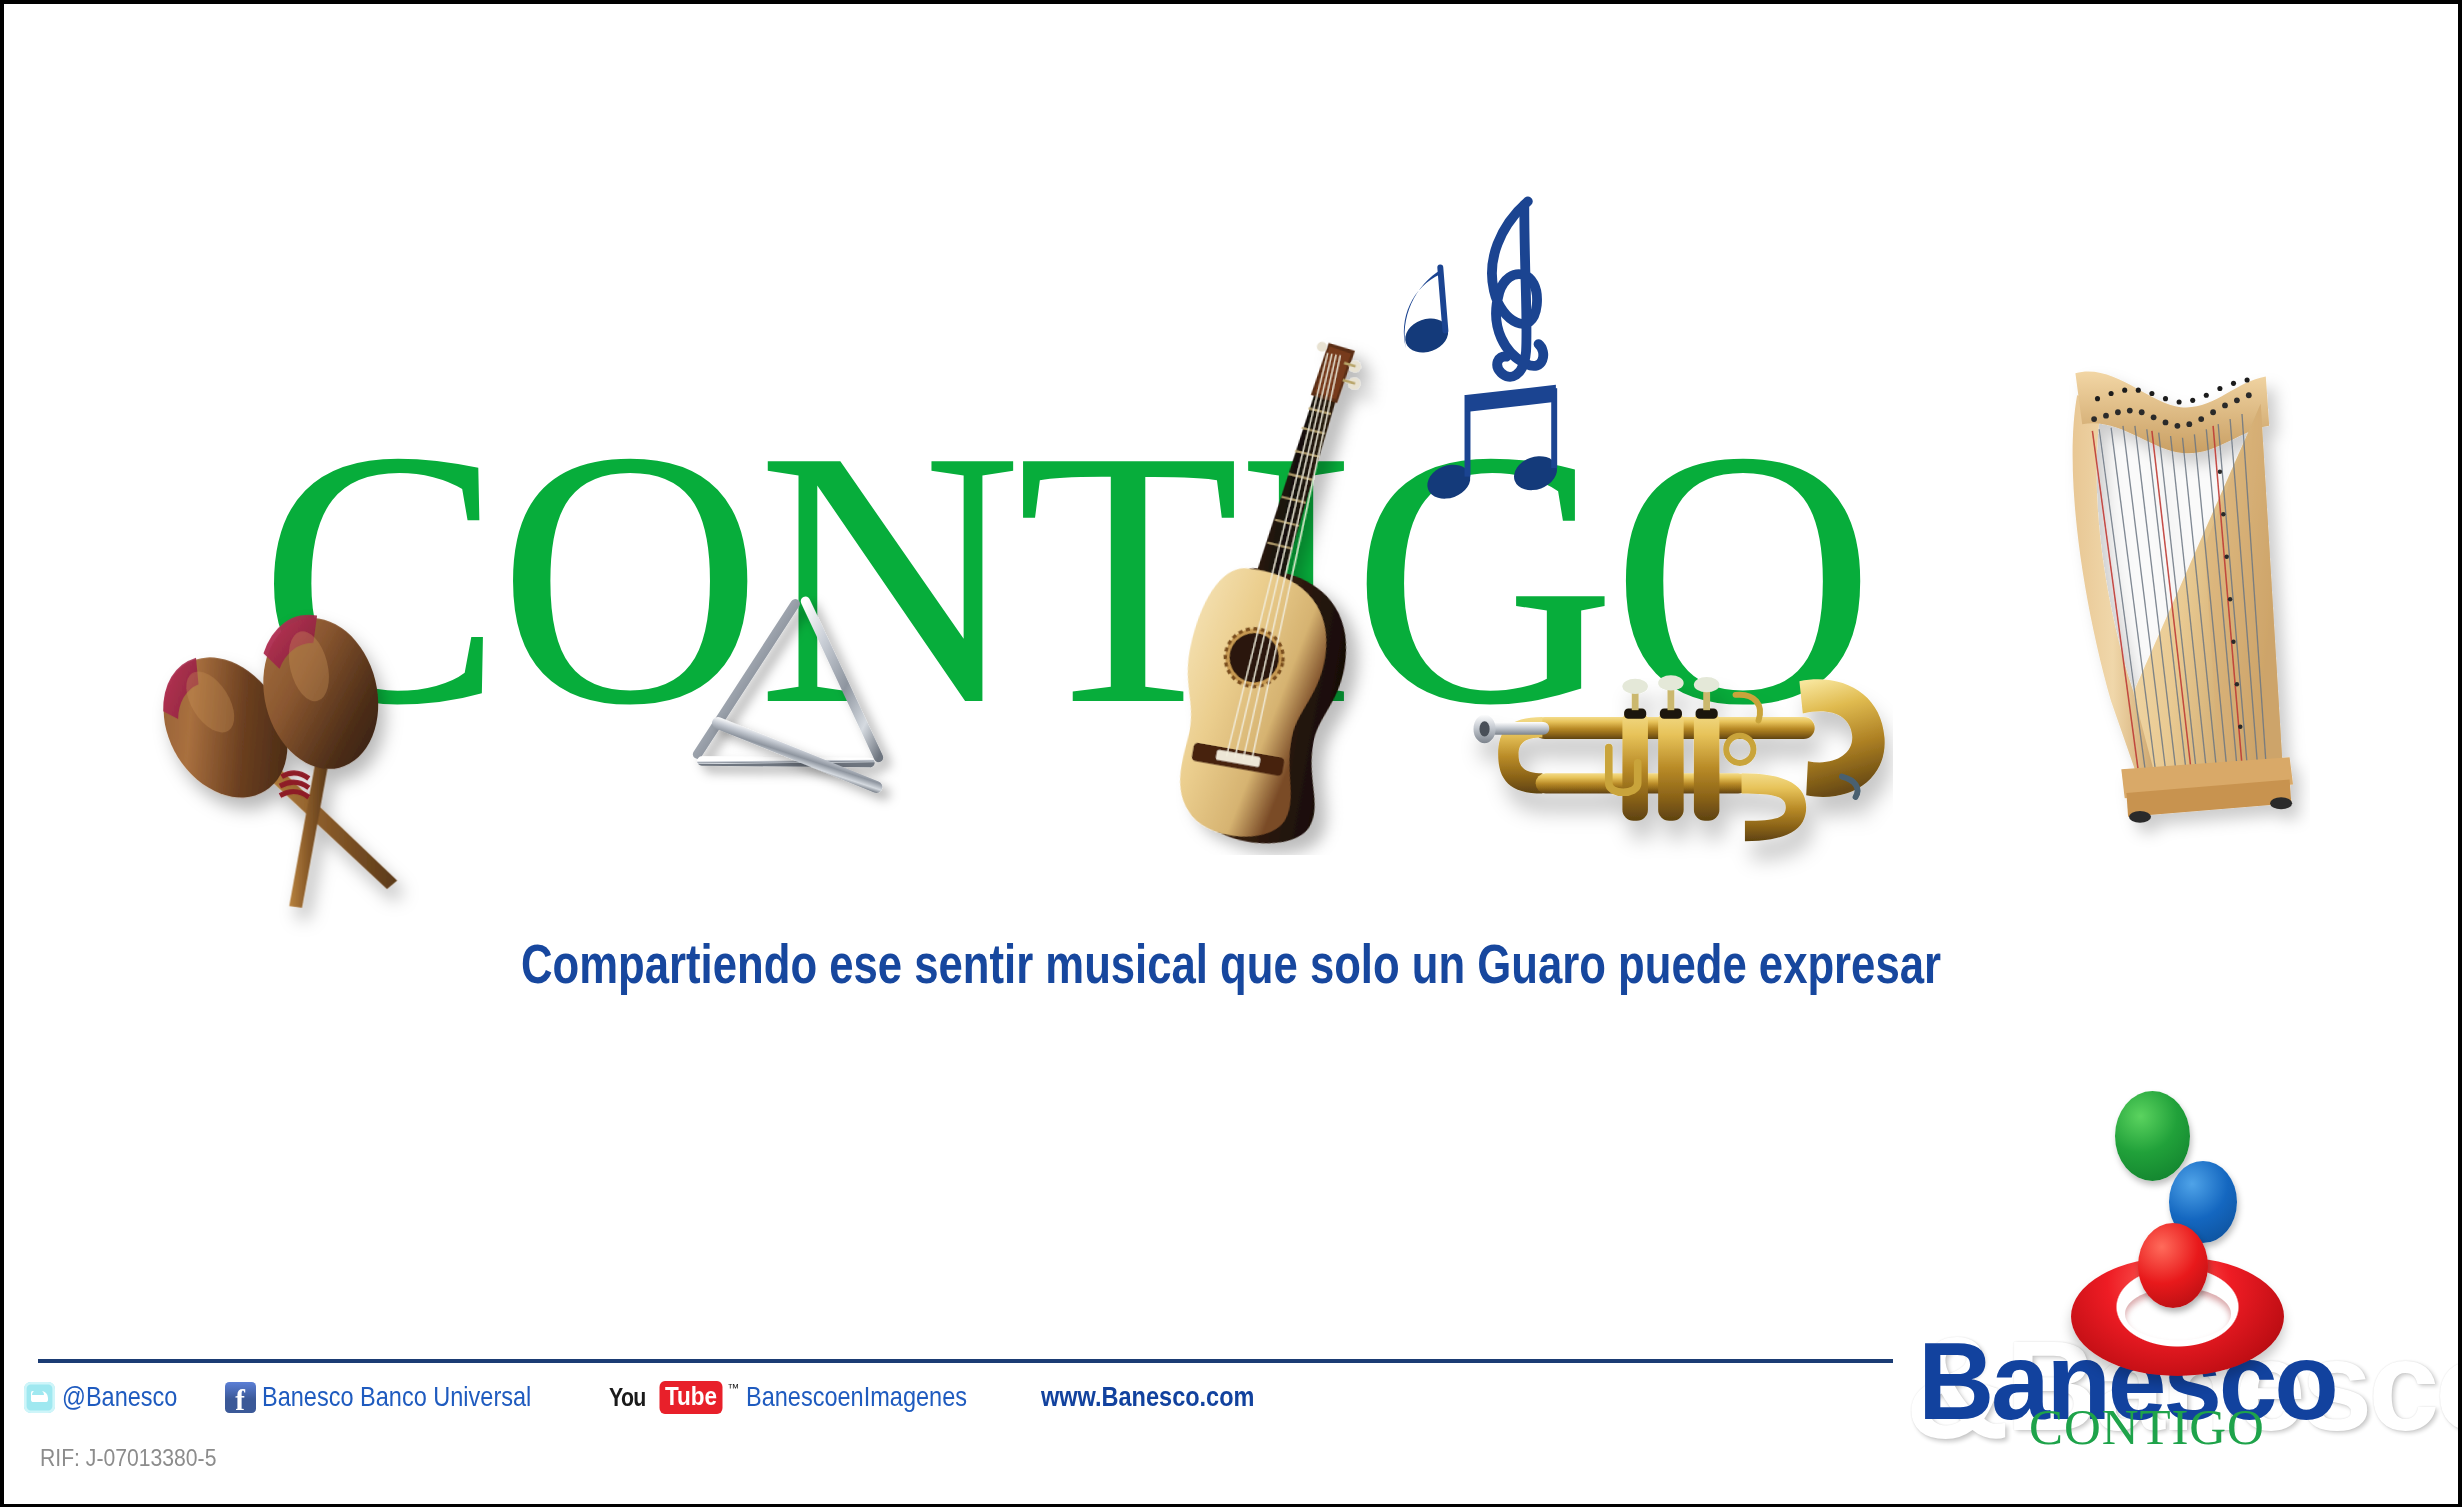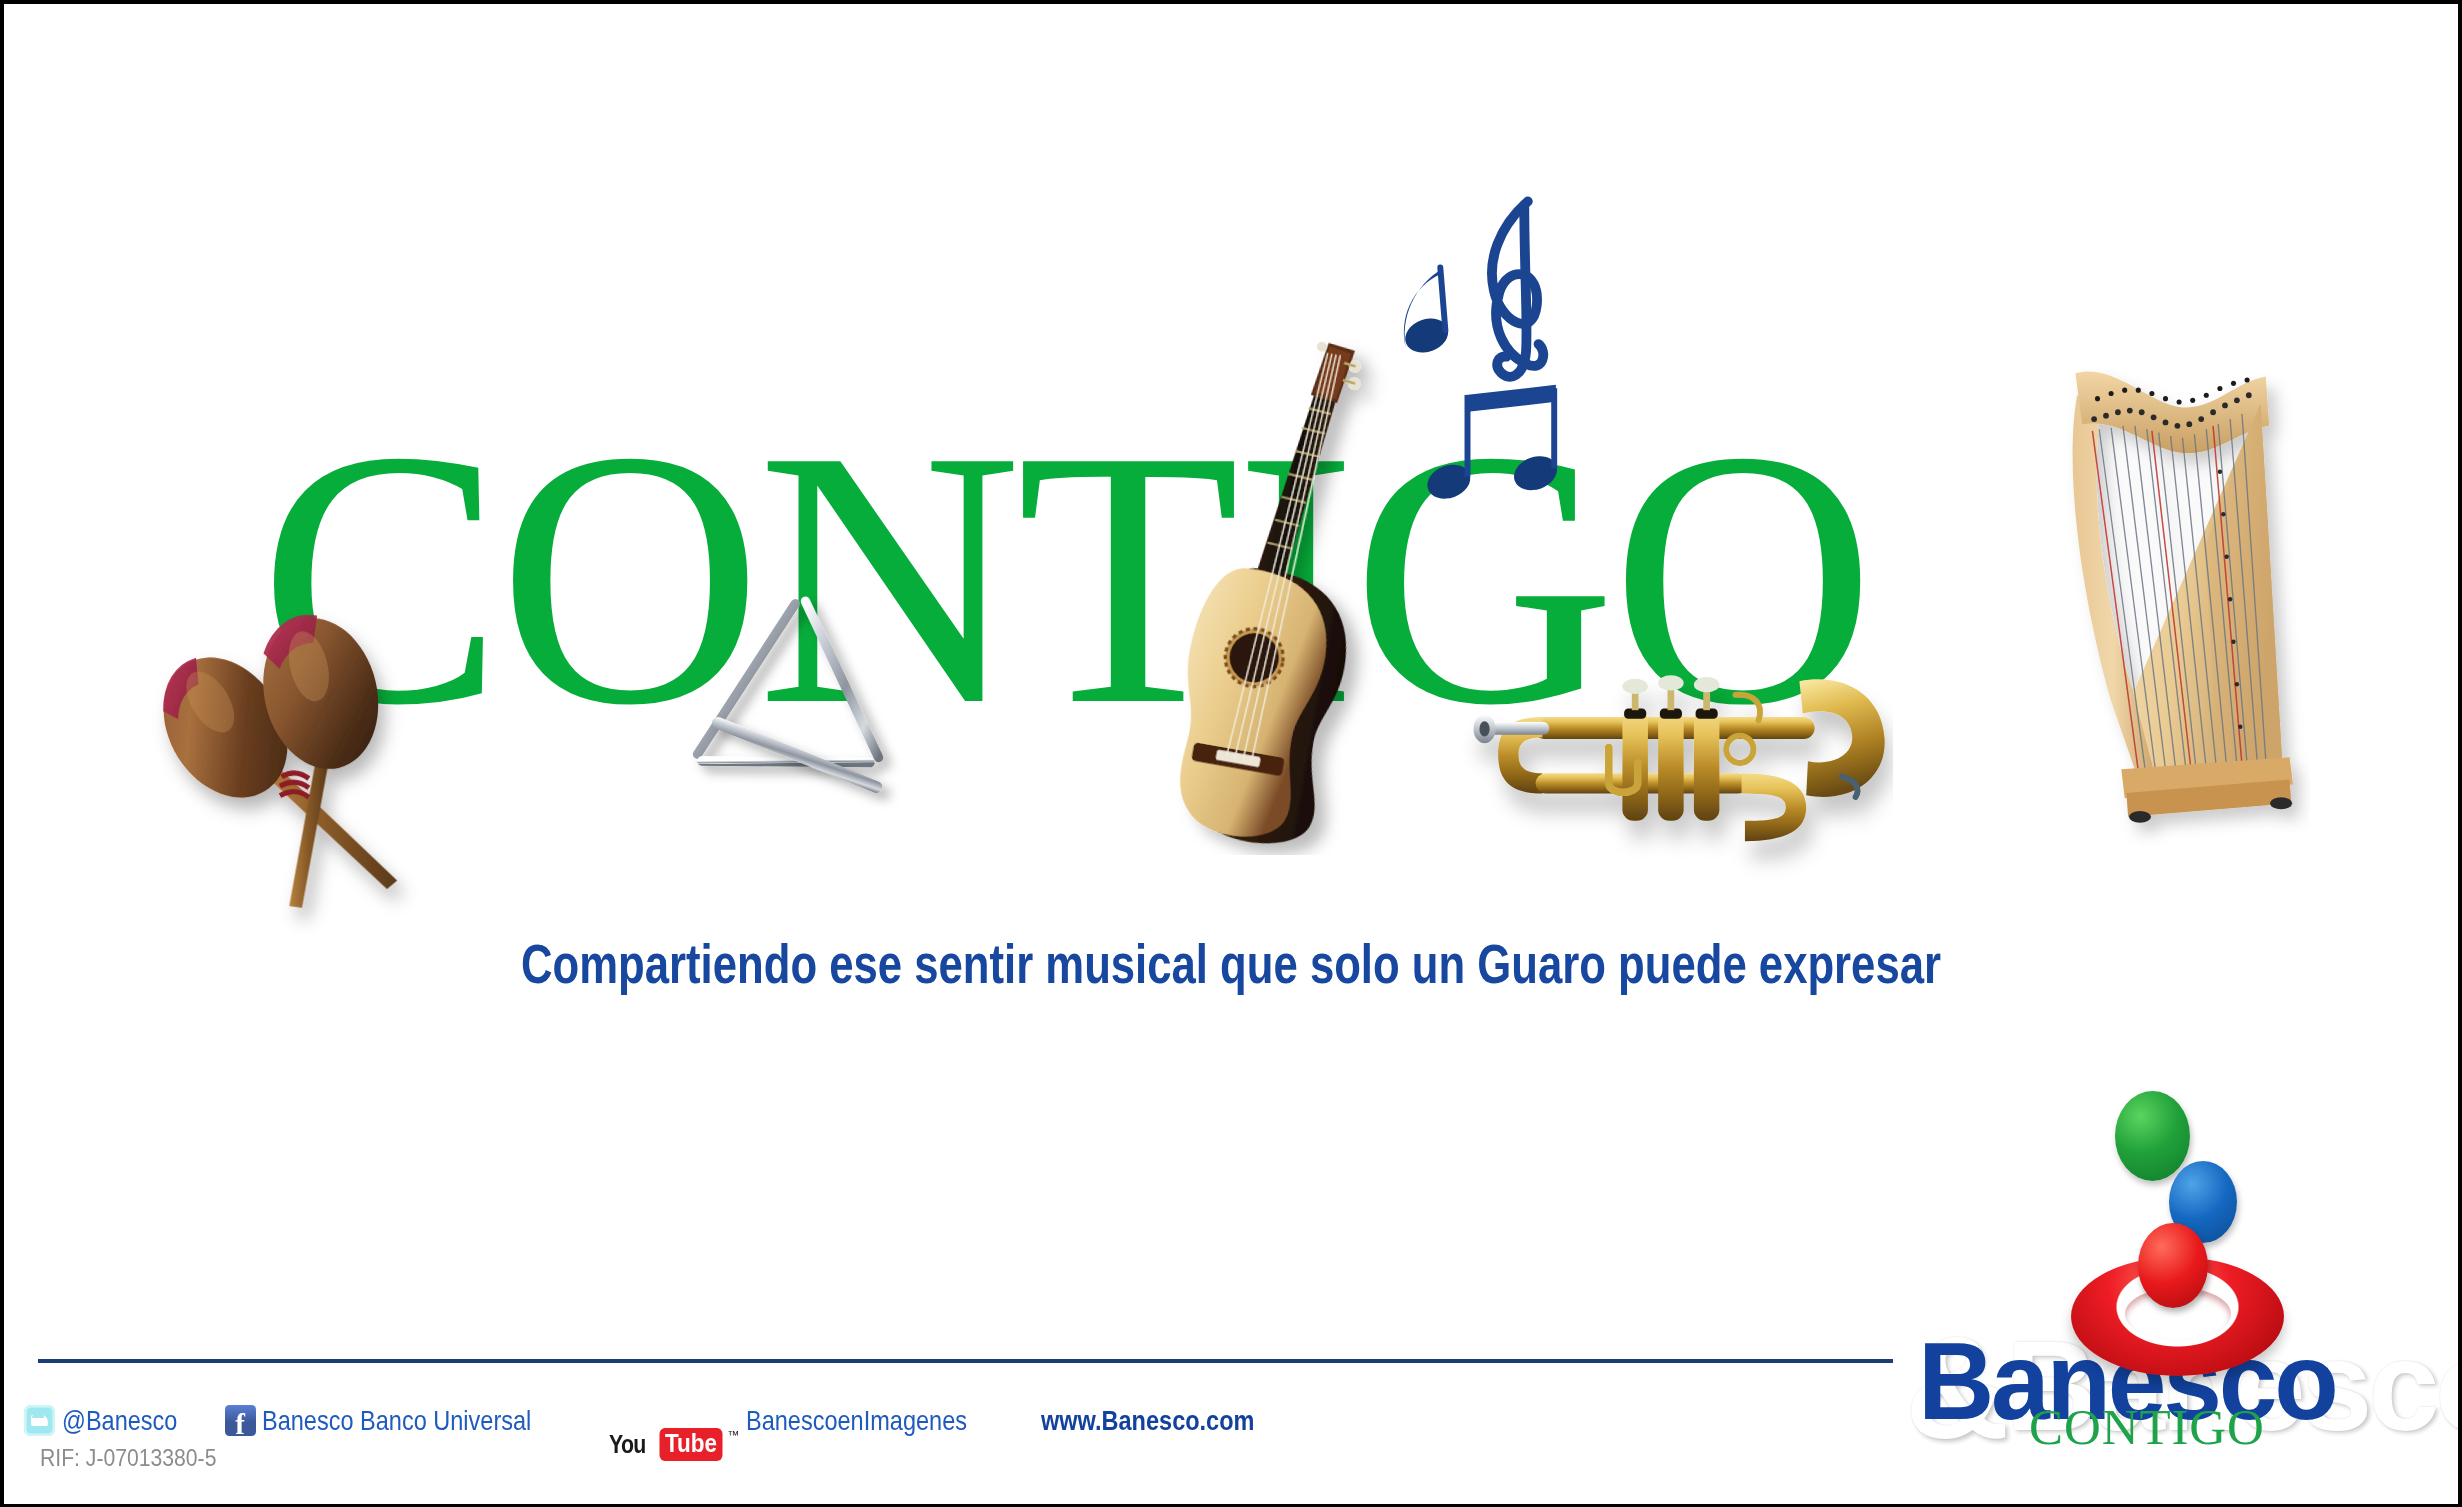--- a/index.html
+++ b/index.html
@@ -99,21 +99,21 @@
     background:linear-gradient(180deg,#5C7FD6 0%,#3B5998 55%,#3B5998 100%);
     position:relative;flex:0 0 auto;
   }
   .ico-fb span{
     position:absolute;left:0;right:0;bottom:-2.6px;
     text-align:center;color:#fff;font-weight:bold;
     font-family:"Liberation Serif",serif;
     font-size:29px;line-height:29px;
   }
   
-  .ico-yt{display:flex;align-items:center;flex:0 0 auto;margin-top:47px;}
+  .ico-yt{display:flex;align-items:center;flex:0 0 auto;}
   .ico-yt .yt-you{
     font-family:"Liberation Sans",sans-serif;font-weight:bold;
     font-size:26px;color:#1a1a1a;transform:scaleX(0.82);
     transform-origin:left center;letter-spacing:-0.9px;
   }
   .ico-yt .yt-tube{
     background:#E8202A;color:#fff;font-weight:bold;
     font-family:"Liberation Sans",sans-serif;
     font-size:25px;line-height:25px;
     padding:3.4px 6px 4.3px 6px;border-radius:6px;margin-left:2.6px;

